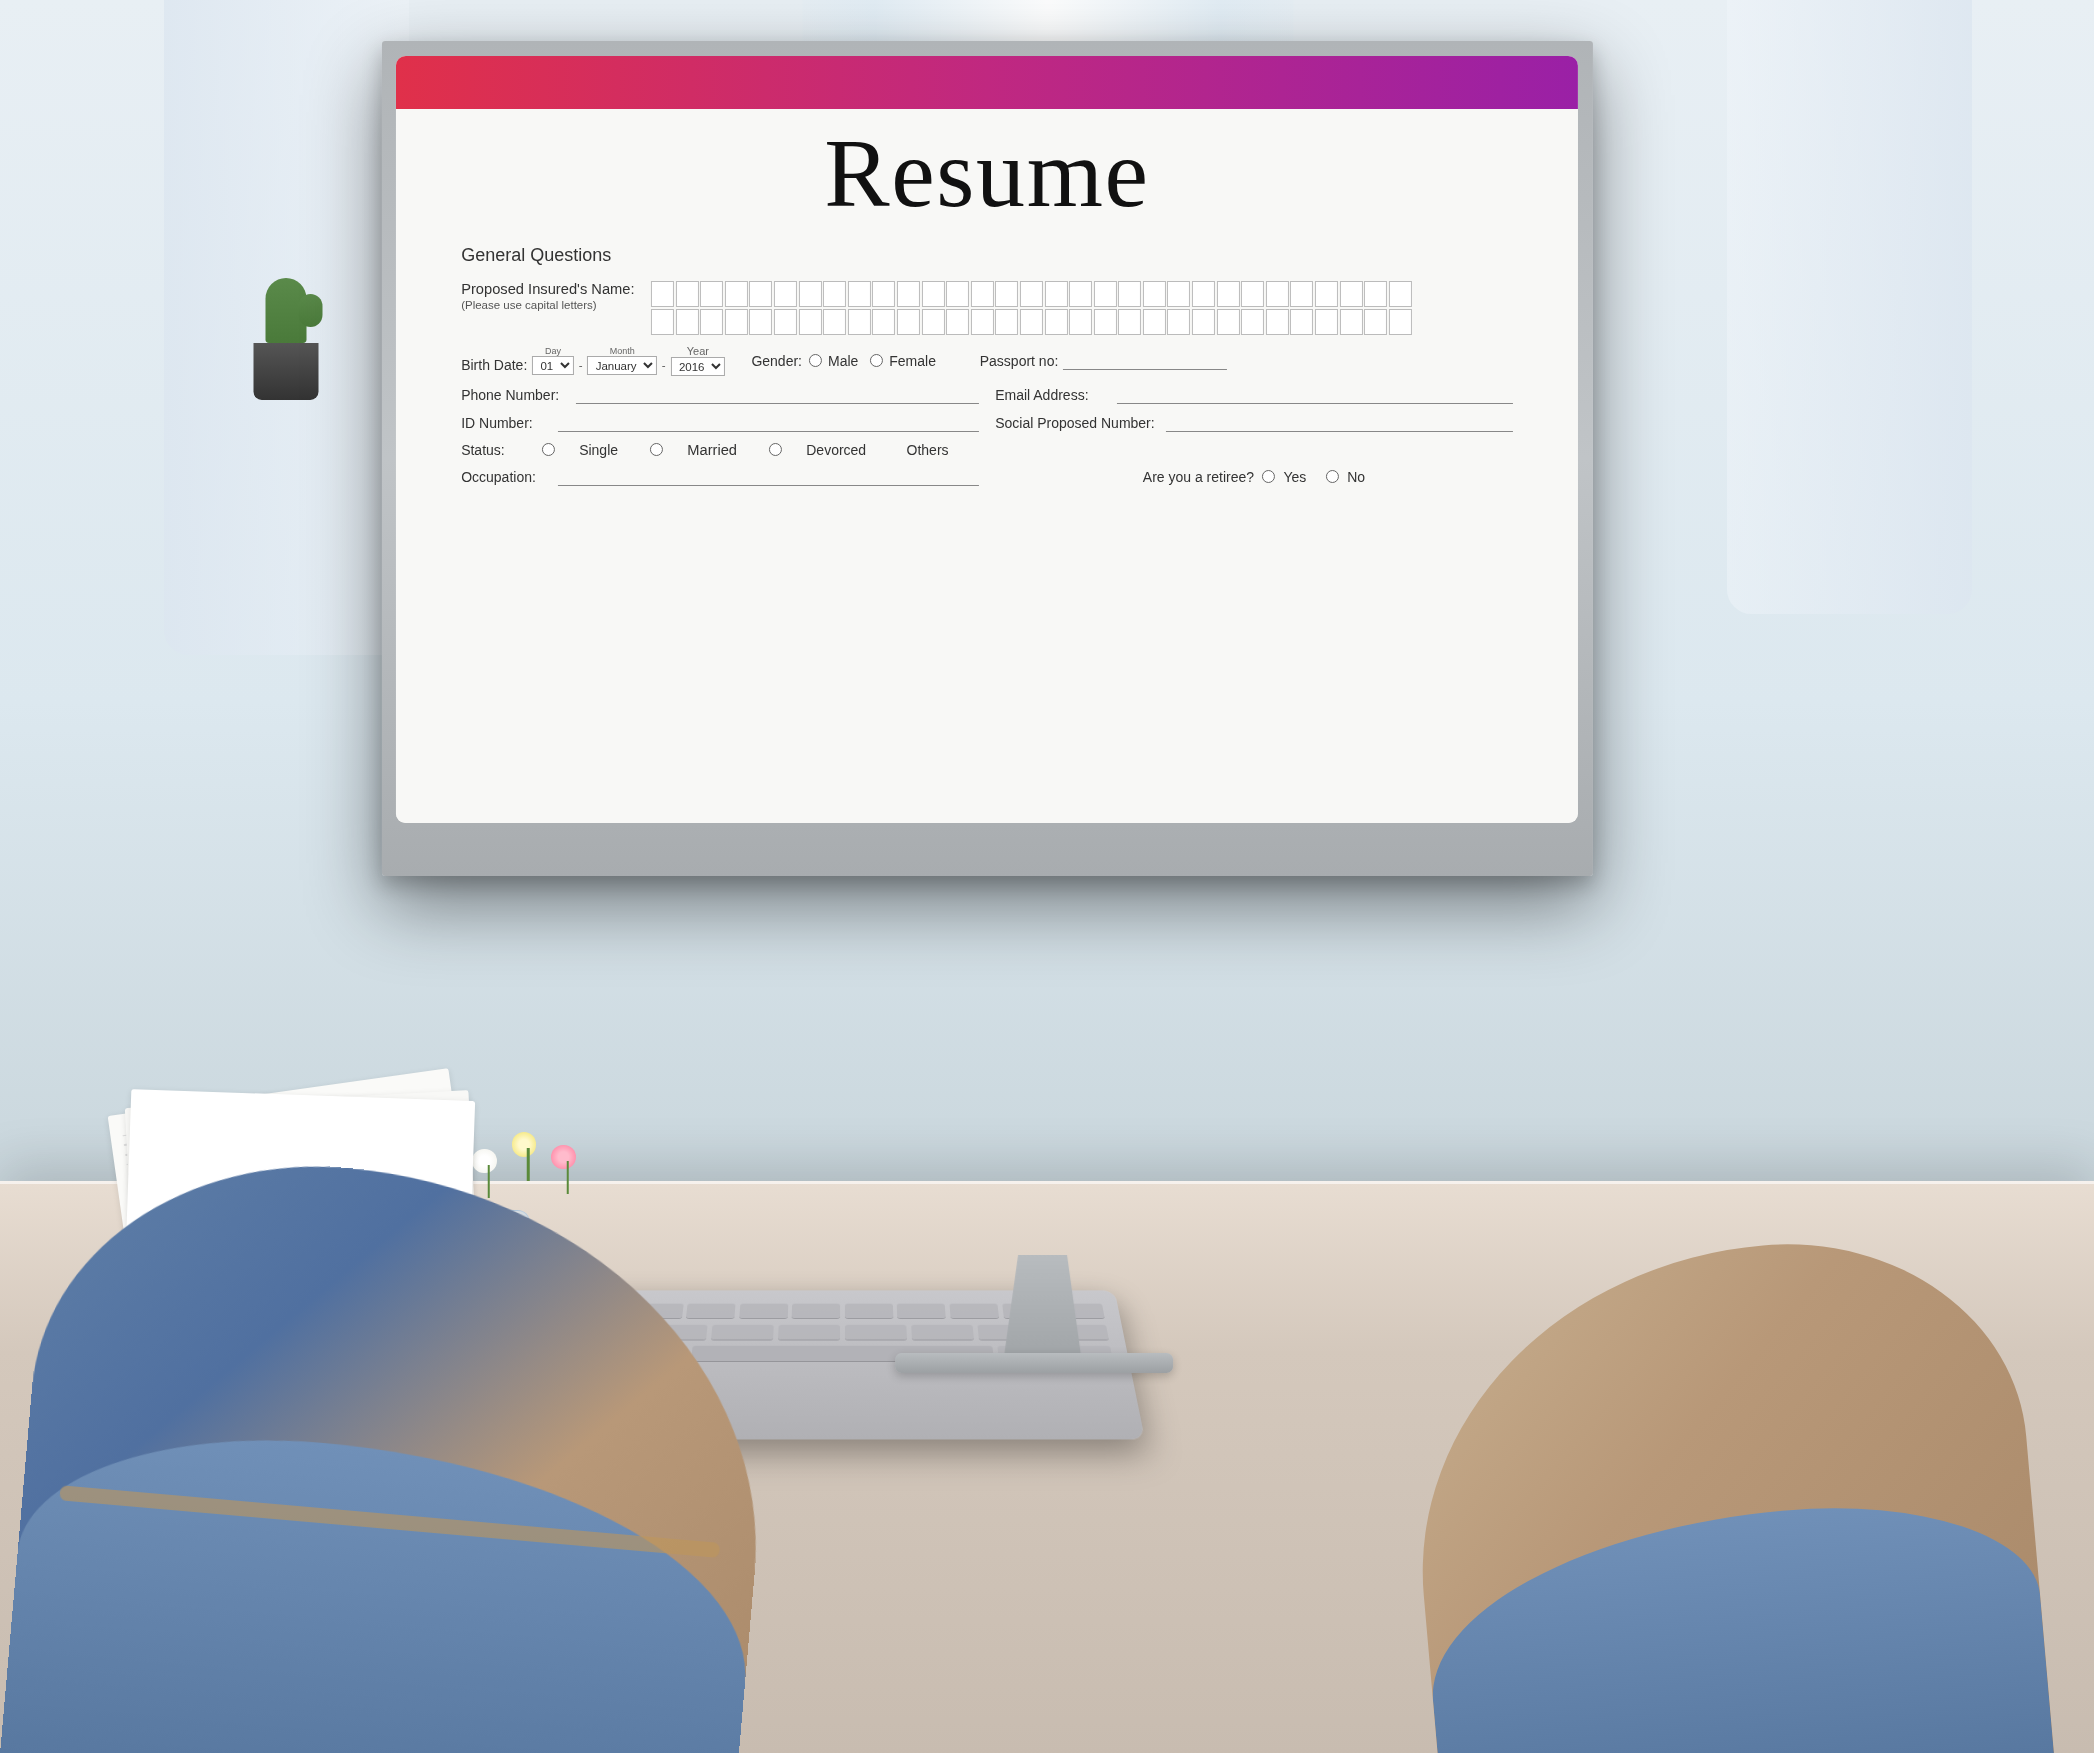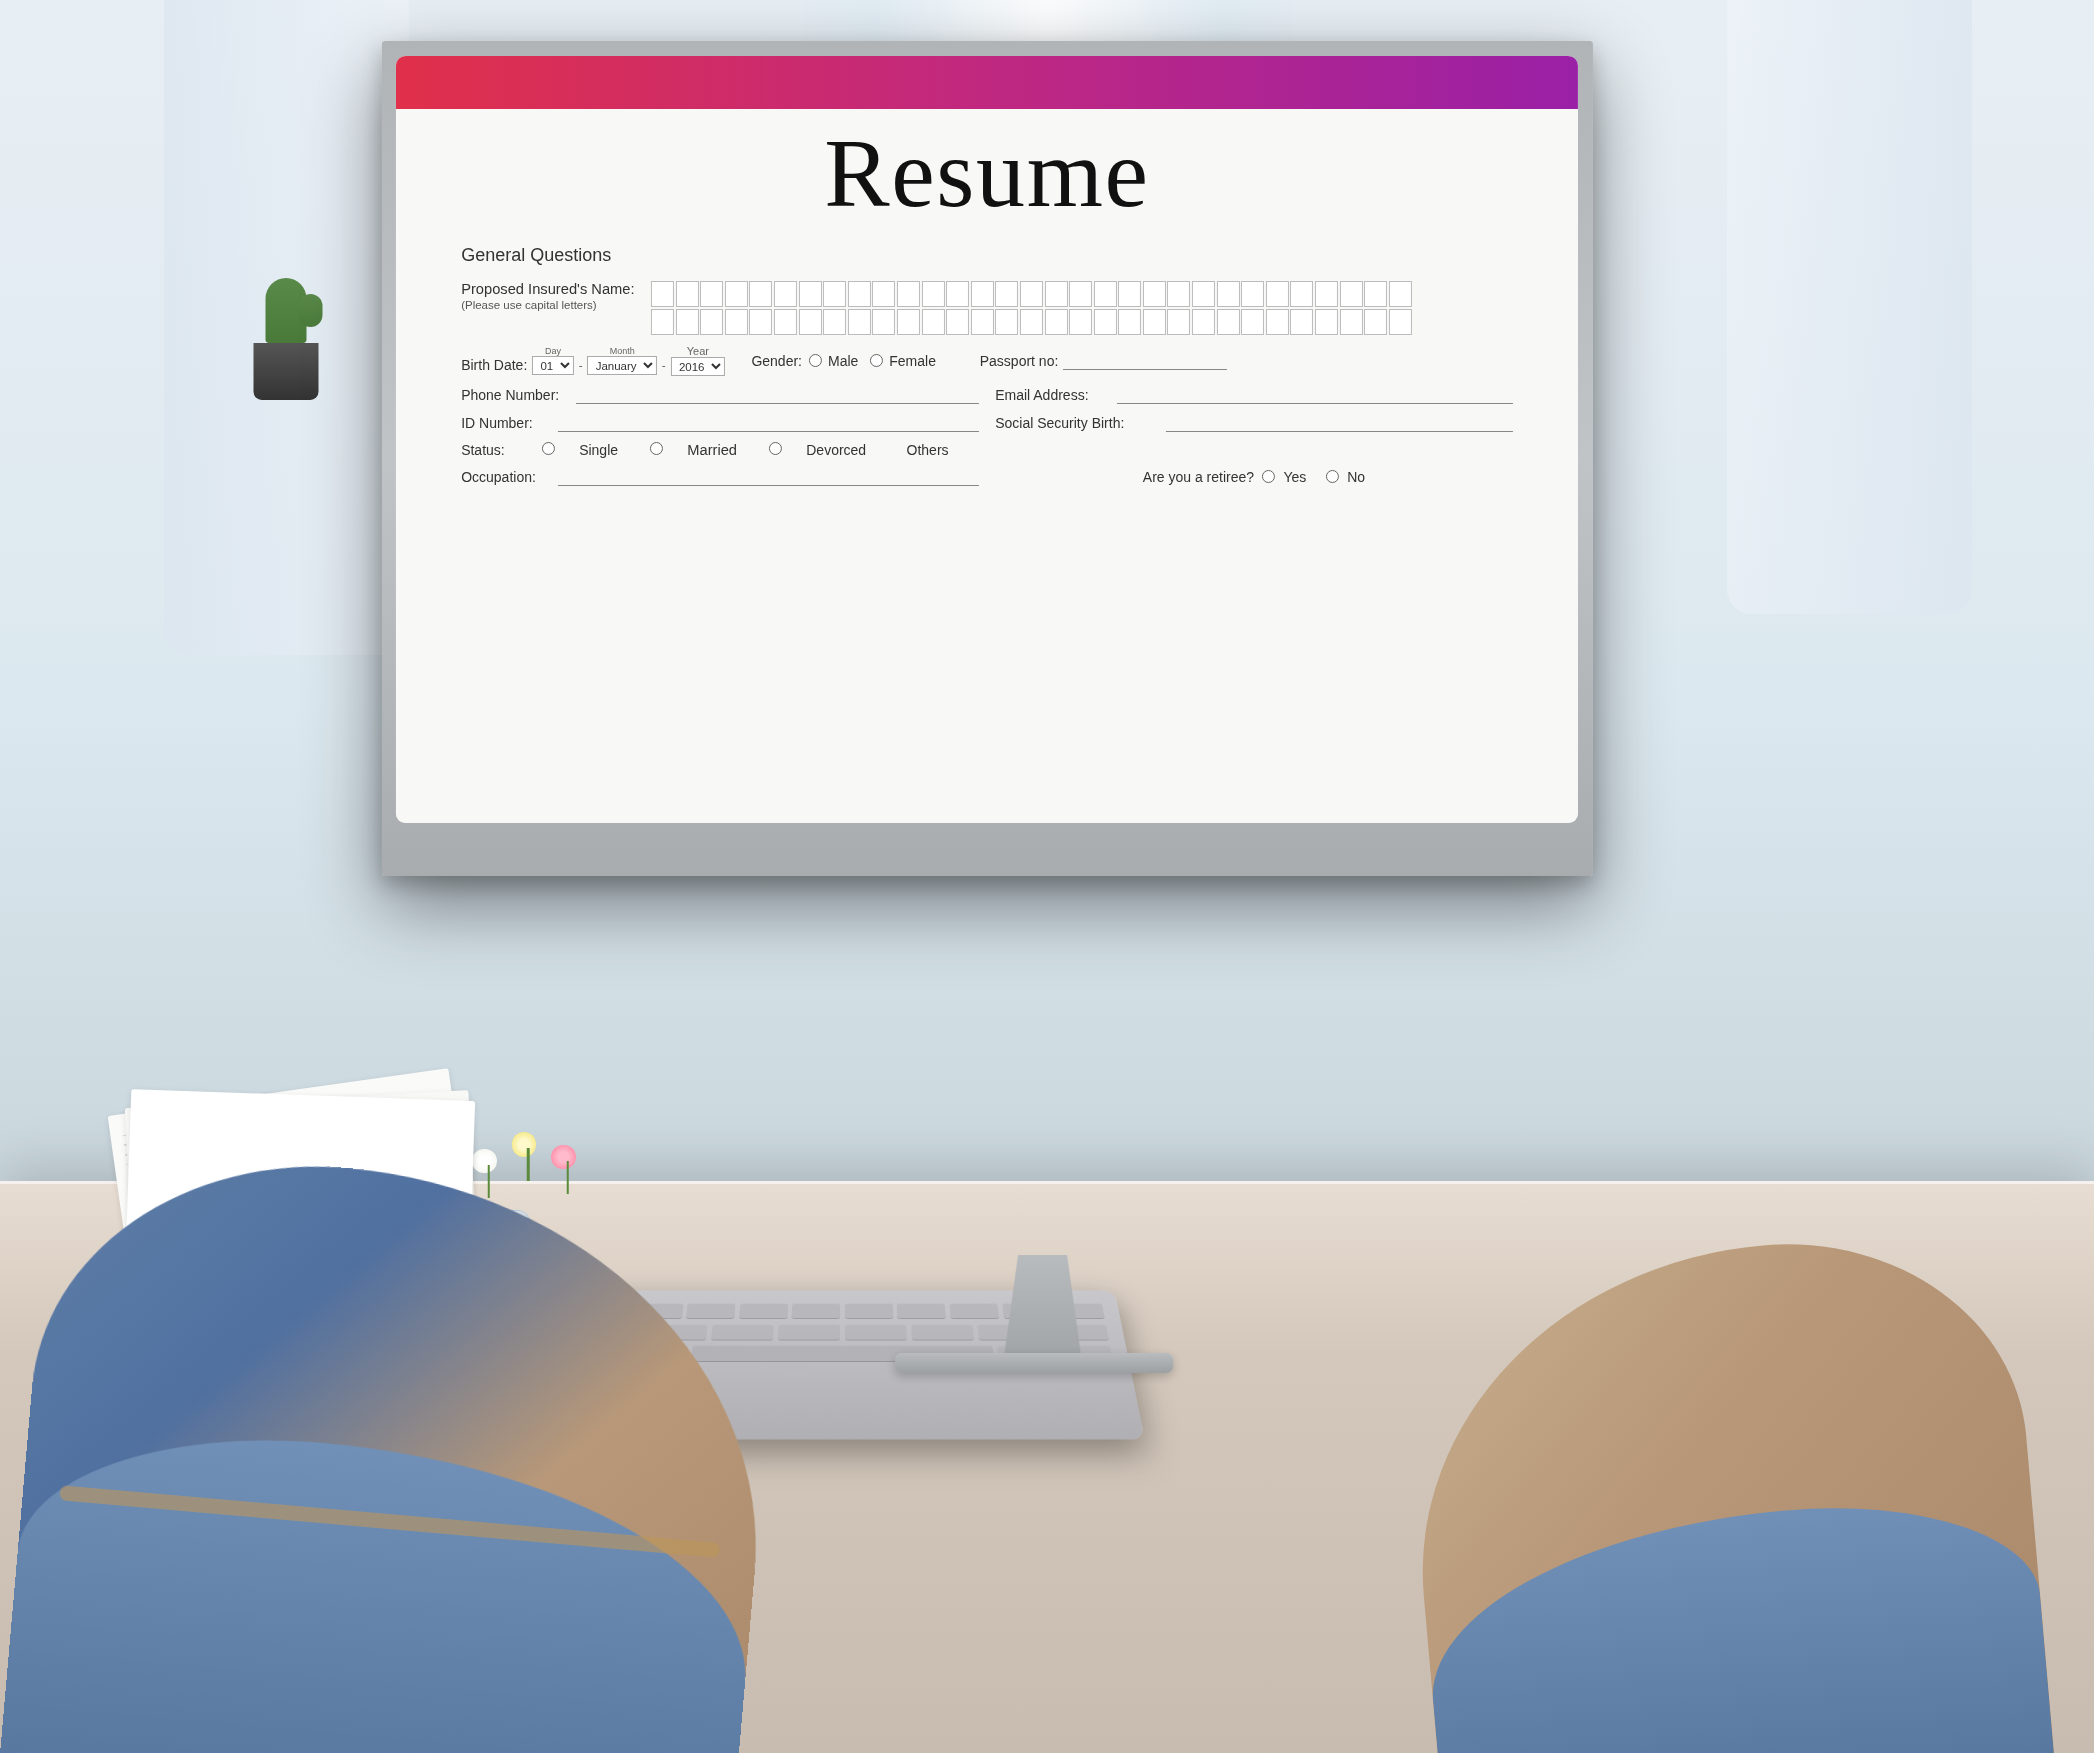--- a/index.html
+++ b/index.html
@@ -610,26 +610,26 @@
                 <div style="flex:1; height:18px; border-bottom:0.8px solid #888;"></div>
               </div>
             </div>
 
             <div style="display:flex; align-items:center; margin-bottom:9.8px; gap:16.4px;">
               <div style="display:flex; align-items:center; gap:6.5px; flex:1;">
                 <span style="font-size:14px; color:#333; min-width:90px;">ID Number:</span>
                 <div style="flex:1; height:18px; border-bottom:0.8px solid #888;"></div>
               </div>
               <div style="display:flex; align-items:center; gap:6.5px; flex:1;">
-                <span style="font-size:14px; color:#333; min-width:164px;">Social Security  Birth:</span>
+                <span style="font-size:14px; color:#333; min-width:164px;">Social Proposed  Number:</span>
                 <div style="flex:1; height:18px; border-bottom:0.8px solid #888;"></div>
               </div>
             </div>
 
-            <div style="display:flex; align-items:flex-start; margin-bottom:9.8px; gap:24px;">
+            <div style="display:flex; align-items:center; margin-bottom:9.8px; gap:24px;">
               <span style="font-size:14px; color:#333; min-width:57px;">Status:</span>
               <span style="width:13px; height:13px; border-radius:50%; border:1.2px solid #666; background:white; display:inline-block; cursor:pointer;"></span>
               <span style="font-size:14px; color:#333;">Single</span>
               <span style="width:13px; height:13px; border-radius:50%; border:1.2px solid #666; background:white; display:inline-block; cursor:pointer; margin-left:8.2px;"></span>
               <span style="font-size:14.7px; color:#333; font-weight:normal;">Married</span>
               <span style="width:13px; height:13px; border-radius:50%; border:1.2px solid #666; background:white; display:inline-block; cursor:pointer; margin-left:8.2px;"></span>
               <span style="font-size:14px; color:#333;">Devorced</span>
               <span style="font-size:14px; color:#333; margin-left:16.4px;">Others</span>
             </div>
 

